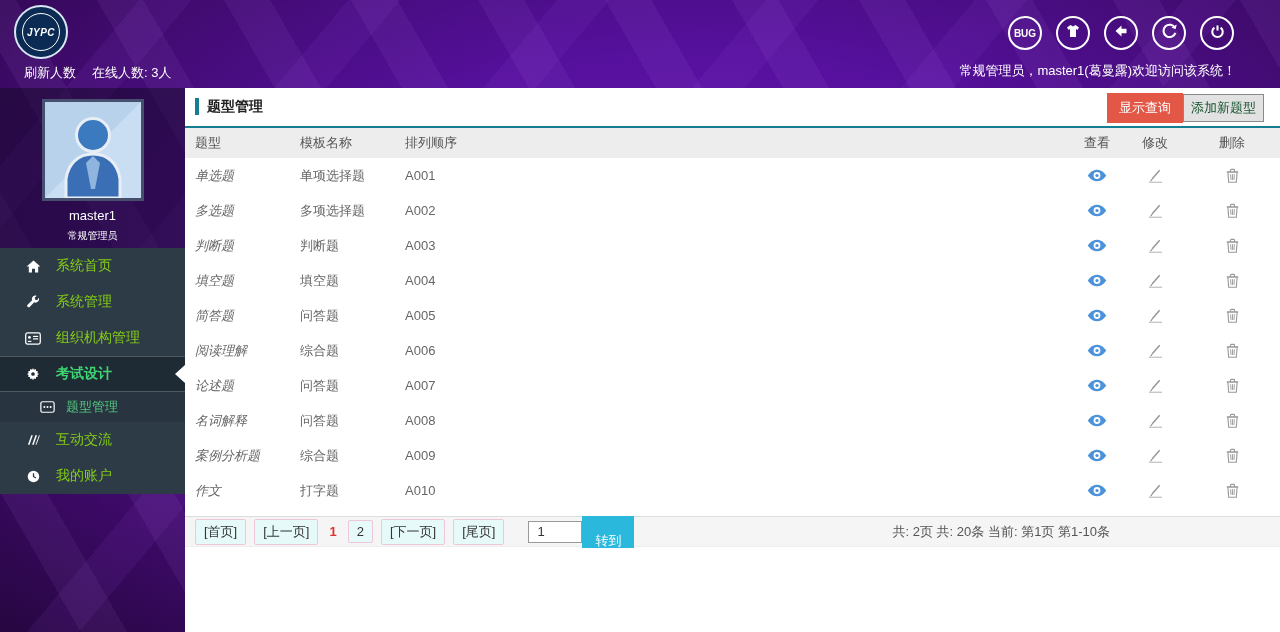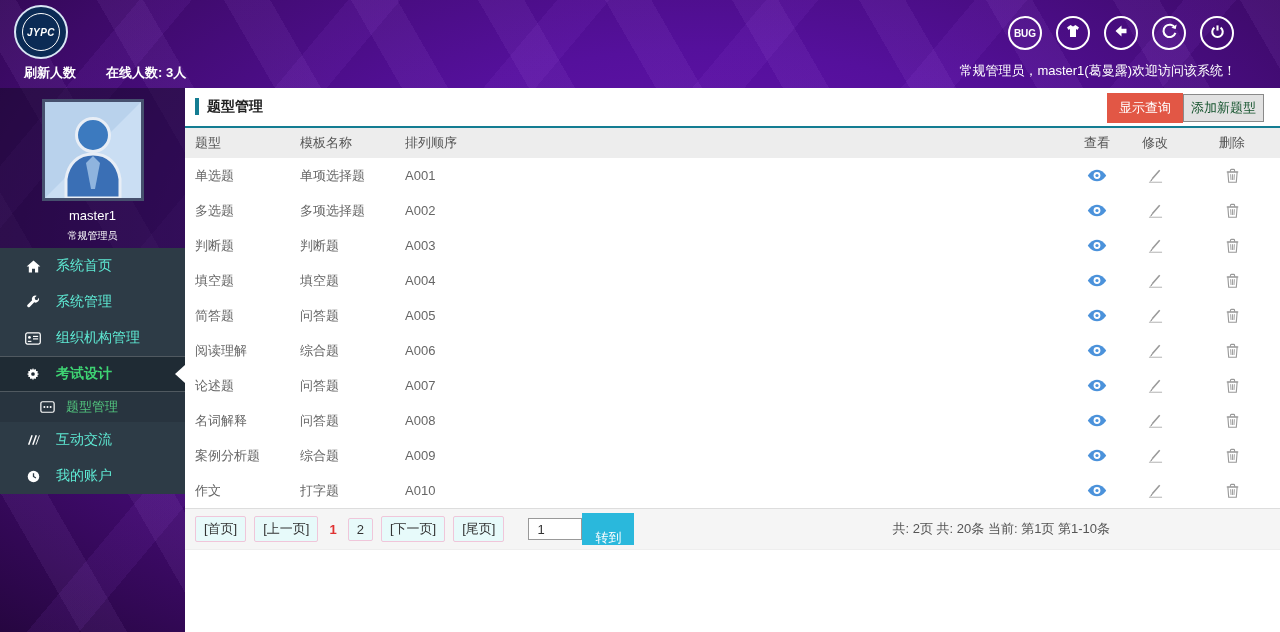--- a/index.html
+++ b/index.html
@@ -18,36 +18,36 @@
   }
   .layer { position:absolute; inset:0; z-index:1; }
 
   
   .header { position:absolute; top:0; left:0; width:1280px; height:88px; color:#fff; }
   .logo { position:absolute; left:14px; top:5px; width:54px; height:54px; border-radius:50%;
           background:#0b2b55; border:2px solid #d9e6f5; display:flex; align-items:center; justify-content:center; }
   .logo-inner { width:38px; height:38px; border-radius:50%; border:1.5px solid #fff;
           display:flex; align-items:center; justify-content:center;
           font-size:10px; font-weight:bold; font-style:italic; letter-spacing:0.5px; color:#fff; }
-  .header-stats { position:absolute; left:24px; top:64px; display:flex; gap:30px;
-          font-size:13px; font-weight:bold; color:#fff; }
+  .header-stats { position:absolute; left:24px; top:64px; display:flex; gap:16px;
+          font-size:13px; font-weight:normal; color:#fff; }
   .header-icons { position:absolute; right:46px; top:16px; display:flex; gap:14px; }
   .hicon { width:34px; height:34px; border-radius:50%; border:2.5px solid #fff;
           display:flex; align-items:center; justify-content:center; cursor:pointer; }
   .hicon-bug { font-size:10px; font-weight:bold; color:#fff; letter-spacing:0; }
   .welcome { position:absolute; right:44px; top:62px; font-size:13px; color:#fff; }
 
   
   .sidebar { position:absolute; top:88px; left:0; width:185px; height:544px; }
   .profile { height:160px; background:rgba(18,8,34,0.50); text-align:center; padding-top:11px; }
   .avatar-frame { width:102px; height:102px; margin:0 auto; border:3px solid #46506e; background:#b9d2ec; }
   .profile-name { margin-top:7px; color:#fff; font-size:13px; }
   .profile-role { margin-top:6px; color:#fff; font-size:10px; }
   .menu { background:#2d3b46; }
-  .menu-item { height:36px; display:flex; align-items:center; color:#5eead4; font-size:14px; cursor:pointer; position:relative; }
+  .menu-item { height:36px; display:flex; align-items:center; color:#84cc16; font-size:14px; cursor:pointer; position:relative; }
   .menu-item .mi-icon { width:22px; margin-left:22px; margin-right:12px; display:flex; justify-content:center; align-items:center; }
   .menu-item.active { background:#1f2b34; color:#3ed373; font-weight:bold;
       border-top:1px solid rgba(255,255,255,0.22); border-bottom:1px solid rgba(255,255,255,0.22); }
   .menu-arrow { position:absolute; right:0; top:50%; transform:translateY(-50%);
       width:0; height:0; border-top:9px solid transparent; border-bottom:9px solid transparent; border-right:10px solid #fff; }
   .submenu-item { height:30px; display:flex; align-items:center; color:#fff; font-size:13px; cursor:pointer; background:#28343f; }
   .submenu-item .mi-icon { width:18px; margin-left:38px; margin-right:10px; display:flex; justify-content:center; align-items:center; }
   .submenu-item.active-sub { color:#52c57e; }
 
   
@@ -59,25 +59,25 @@
       padding:6px 12px; border:none; cursor:pointer; }
   .btn-add { position:absolute; right:16px; top:6px; background:#e2e2e2; color:#14532d; font-size:13px;
       padding:4px 7px; border:1px solid #8a8a8a; cursor:pointer; }
   .table-top-line { height:2px; background:#147d92; }
 
   .tgrid { display:grid; grid-template-columns:115px 105px 1fr 58px 58px 96px; align-items:center; }
   .thead { background:#ededed; height:30px; color:#555; font-size:13px; }
   .thead .hc1 { padding-left:10px; }
   .hc-c { text-align:center; }
   .trow { height:35px; color:#666; font-size:13px; background:#fff; }
-  .trow .c-type { padding-left:10px; }
+  .trow .c-type { padding-left:10px;font-style:italic; }
   .icon-cell { display:flex; justify-content:center; align-items:center; cursor:pointer; }
 
   
-  .pager { height:42px; background:#f5f5f5; border-top:1px solid #ddd; border-bottom:1px solid #eee;
+  .pager { margin-top:8px; height:31px; background:#f5f5f5; border-top:1px solid #ddd; border-bottom:1px solid #eee;
       display:flex; align-items:center; padding-left:6px; font-size:13px; color:#444; }
   .pbtn { background:#e7fafa; border:1px solid #f0c6da; padding:3px 8px; margin:0 4px; font-size:13px;
       color:#333; border-radius:2px; cursor:pointer; }
   .pcur { color:#e03131; font-weight:bold; margin:0 7px; }
   .goto-input { width:54px; height:22px; border:1px solid #999; margin-left:20px; padding-left:8px; font-size:13px; color:#333; }
   .btn-goto { background:#2ab8dc; color:#fff; border:none; padding:16px 13px; height:24px; font-size:13px; cursor:pointer; }
   .psummary { margin-left:auto; margin-right:170px; color:#555; }
 </style>
 </head>
 <body>

